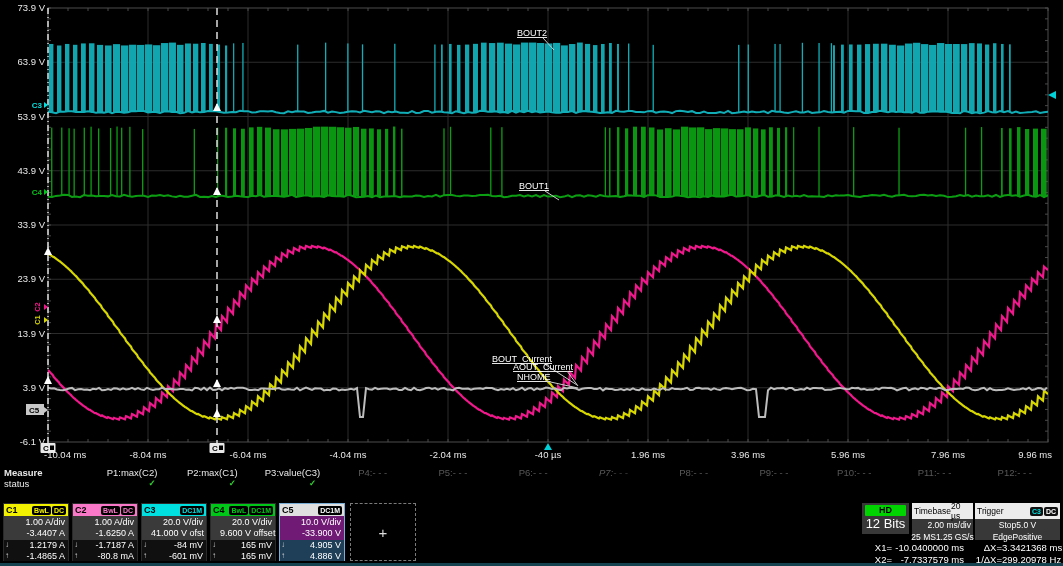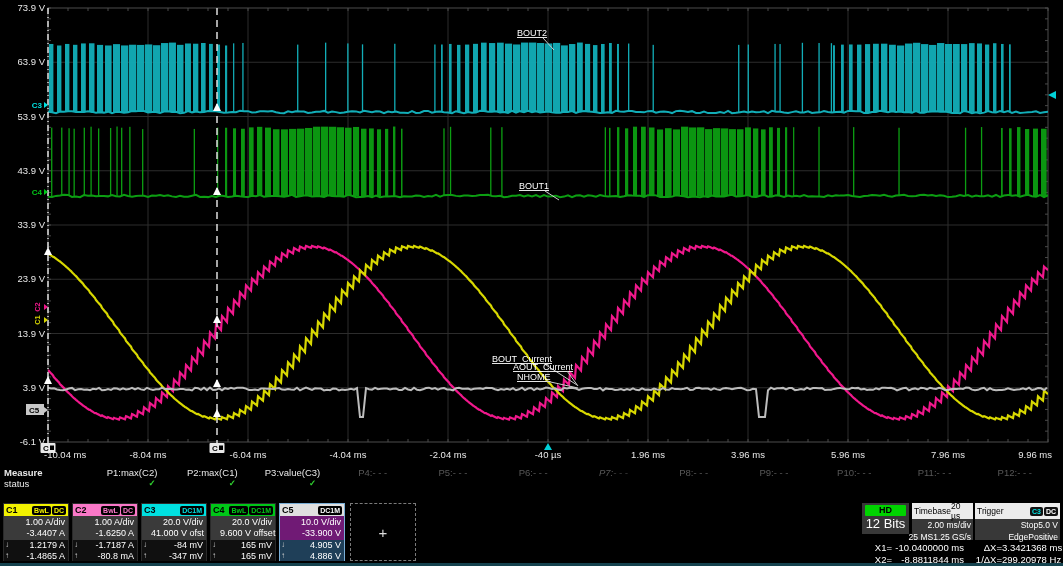--- a/index.html
+++ b/index.html
@@ -34,21 +34,21 @@
            display:flex;align-items:center;justify-content:center;color:#ddd;font-size:15px;}
   
   .right-cluster{position:absolute;left:862px;top:1px;width:198px;font-size:8.5px;}
   .hd-box{position:absolute;left:0;top:0;width:47px;height:31px;background:#383838;text-align:center;}
   .hd-badge{display:block;margin:2px 3px 1px 3px;background:#00d400;color:#000;font-weight:bold;font-size:9px;line-height:11px;border-radius:1px;}
   .hd-bits{display:block;color:#fff;font-size:13px;line-height:14px;}
   .panel{position:absolute;background:#383838;color:#fff;box-sizing:border-box;}
   .tb-box{left:50px;top:0;width:61px;height:37px;}
   .trig-box{left:113px;top:0;width:85px;height:37px;}
   .phead{display:flex;justify-content:space-between;align-items:center;background:#ececec;color:#000;padding:0 2px;height:16px;font-size:8.5px;}
-  .prow{display:flex;justify-content:flex-end;padding:0 2px;line-height:12px;white-space:nowrap;}
+  .prow{display:flex;justify-content:center;padding:0 2px;line-height:12px;white-space:nowrap;}
   .prow.right{justify-content:flex-end;padding-left:9px;}
   .tbadge{background:#111;font-size:7px;font-weight:bold;padding:0 2px;border-radius:2px;line-height:9px;}
   .tbadge.src{color:#00e0e0;}
   .tbadge.cpl{color:#fff;}
   .xreadout{position:absolute;left:0;top:39px;width:198px;color:#fff;font-size:9.5px;}
   .xrow{display:grid;grid-template-columns:30px 72px 38px 58px;line-height:11.5px;}
   .xrow span{text-align:right;white-space:nowrap;}
   .bottom-strip{position:absolute;left:0;top:563px;width:1063px;height:3px;background:#14424e;}
 </style>
 </head>
@@ -596,21 +596,21 @@
             <div>20.0 V/div</div>
             <div>41.000 V ofst</div>
           </div>
           <div class="chcur">
             <div class="ln">
               <span class="arr">↓</span>
               <span>-84 mV</span>
             </div>
             <div class="ln">
               <span class="arr">↑</span>
-              <span>-347 mV</span>
+              <span>-601 mV</span>
             </div>
           </div>
         </div>
         <div class="chbox">
           <div class="chhead" style="background: rgb(0, 200, 24);">
             <span>C4</span>
             <span class="chbadges">
               <span class="chbadge" style="color: rgb(0, 200, 24);">BwL</span>
               <span class="chbadge" style="color: rgb(0, 200, 24);">DC1M</span>
             </span>
@@ -693,21 +693,21 @@
       </div>
       <div class="xreadout">
         <div class="xrow">
           <span>X1=</span>
           <span>-10.0400000 ms</span>
           <span>ΔX=</span>
           <span>3.3421368 ms</span>
         </div>
         <div class="xrow">
           <span>X2=</span>
-          <span>-8.8811844 ms</span>
+          <span>-7.7337579 ms</span>
           <span>1/ΔX=</span>
           <span>299.20978 Hz</span>
         </div>
       </div>
     </div>
   </div>
   <div class="bottom-strip"></div>
 </div>
 
 </body></html>

